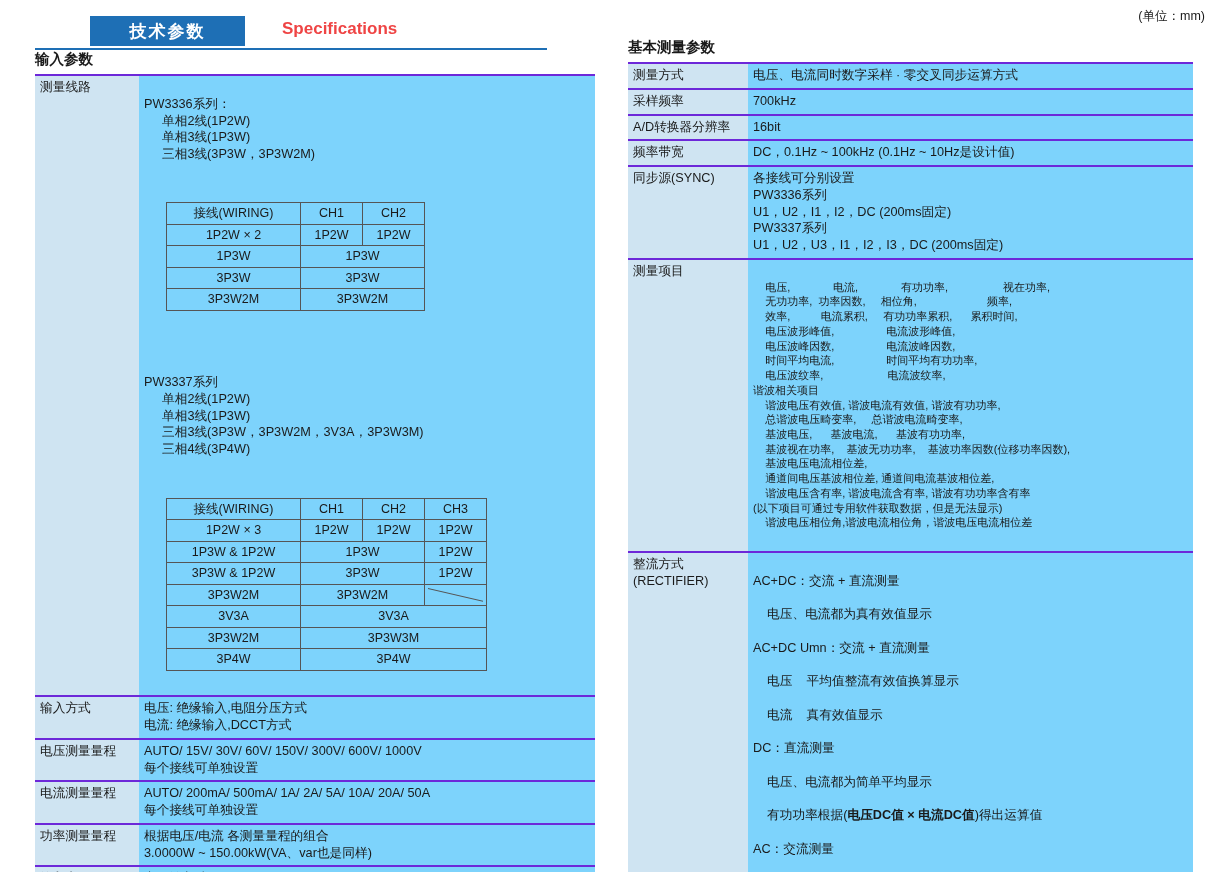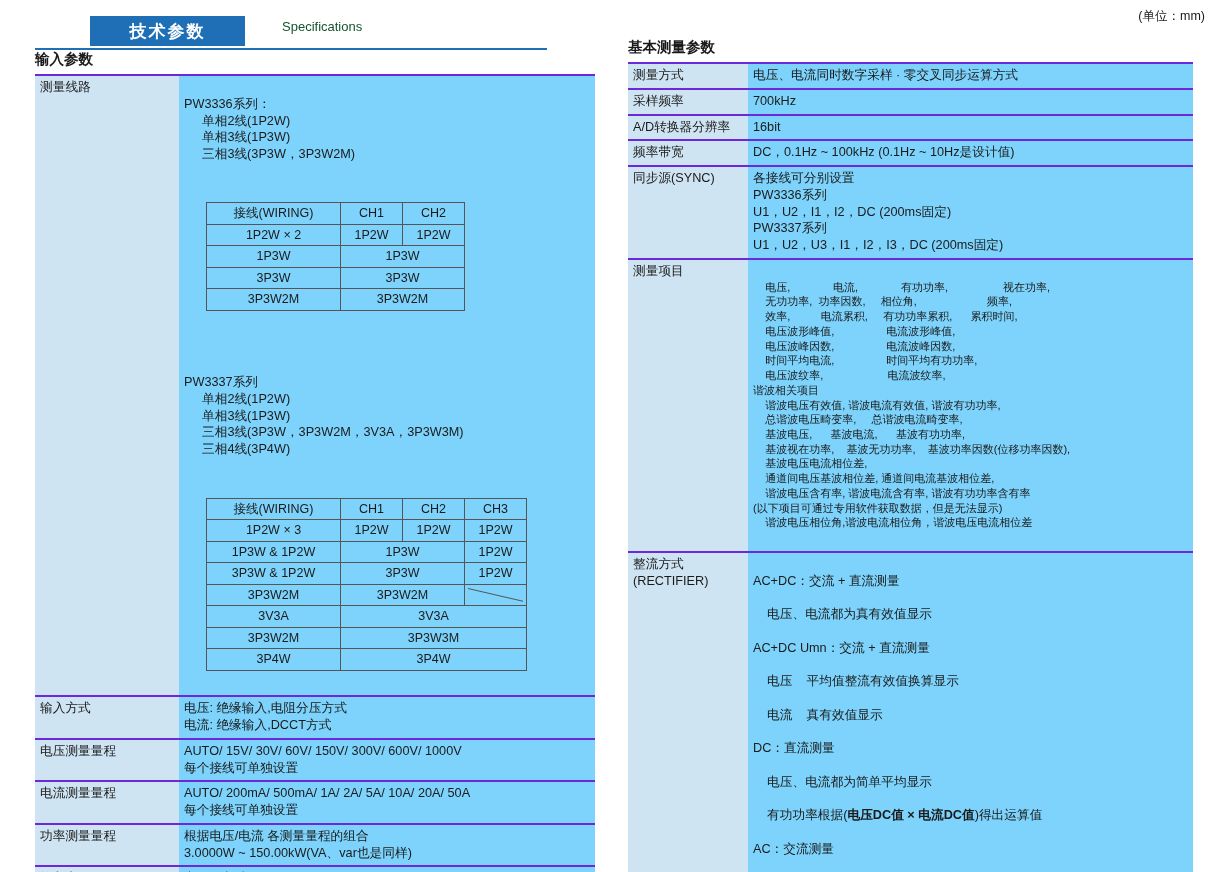--- a/index.html
+++ b/index.html
@@ -22,21 +22,21 @@
     border-bottom: 2px solid #1e6fb5;
   }
   .title-cn {
     position: absolute; left: 55px; top: 0; width: 155px; height: 30px;
     background: #1e6fb5; color: #fff;
     font-size: 17px; font-weight: bold; letter-spacing: 2px;
     display: flex; align-items: center; justify-content: center;
   }
   .title-en {
     position: absolute; left: 247px; top: 3px;
-    font-size: 13px; color: #14532d;
+    font-size: 17px; color: #ef4444; font-weight: bold;
   }
 
   
   .col-left  { position: absolute; left: 35px;  top: 50px; width: 560px; }
   .col-right { position: absolute; left: 628px; top: 38px; width: 565px; }
 
   .sec-title {
     font-size: 14.5px; font-weight: bold; color: #1a1a1a;
     margin-bottom: 5px;
   }
@@ -48,21 +48,21 @@
     line-height: 1.32;
   }
   table.spec > tbody > tr > td {
     border-top: 2px solid #6d28d9;
     border-bottom: 1px solid #7aa9cf;
     vertical-align: top;
     padding: 3px 5px 4px 5px;
   }
   td.lbl {
     background: #cfe4f2;
-    width: 144px;
+    width: 104px;
     white-space: pre-line;
   }
   .col-right td.lbl { width: 120px; }
   td.val { background: #7dd3fc; white-space: pre-line; }
 
   
   table.wire {
     border-collapse: collapse;
     margin: 6px 0 4px 22px;
     font-size: 12.5px;

